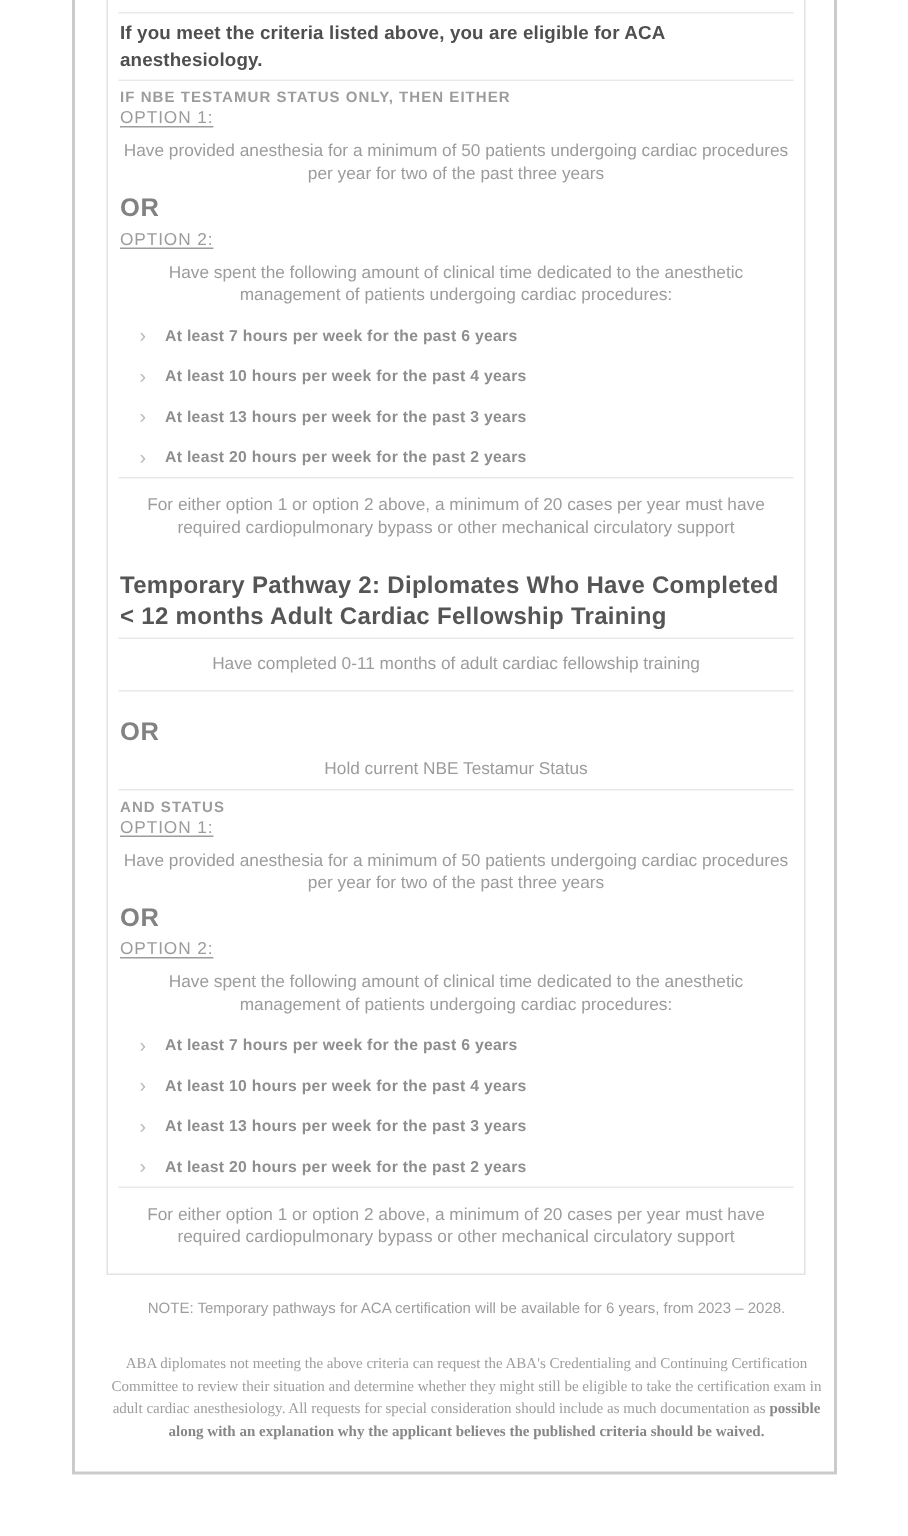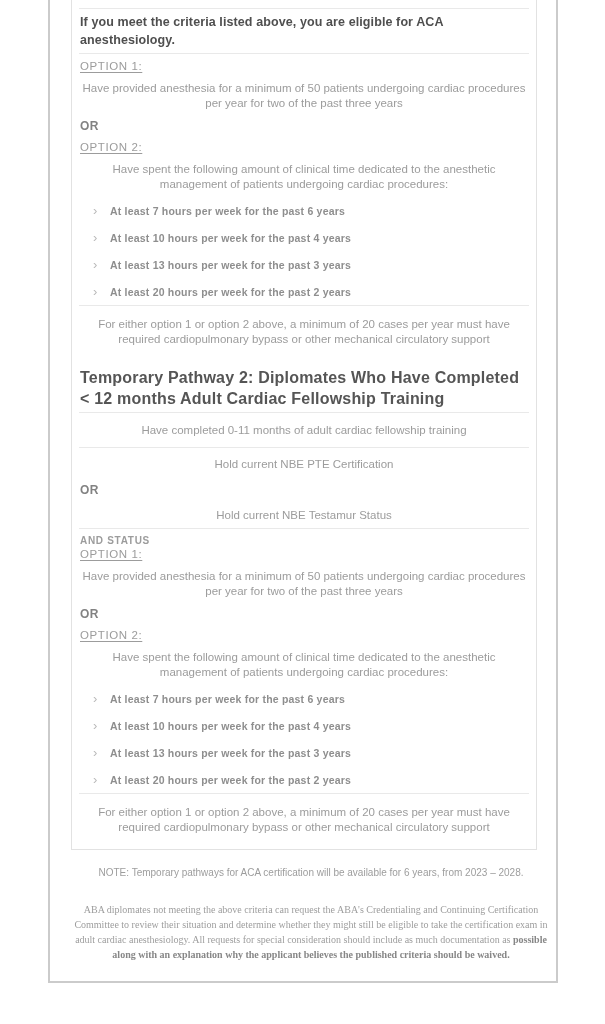--- a/index.html
+++ b/index.html
@@ -43,21 +43,21 @@
   .option-label{
     font-size:11.5px;color:#9c9c9c;letter-spacing:0.6px;
     line-height:15px;text-decoration:underline;text-underline-offset:2px;
   }
   .body{
     margin:0;font-size:11.5px;color:#9c9c9c;line-height:15px;text-align:center;
   }
   .section .body{margin-top:8px;}
   .section .body.after-label{margin-top:7px;}
   .or{
-    margin:8px 0 0 0;font-size:12px;font-weight:bold;
+    margin:8px 0 0 0;font-size:17px;font-weight:bold;
     color:#828282;letter-spacing:0.5px;line-height:14px;
   }
   .section .option-label.second{margin-top:7px;}
   .bullets{
     list-style:none;margin:13px 0 0 0;padding:0;
   }
   .bullets li{
     position:relative;padding-left:30px;
     font-size:10.5px;font-weight:bold;color:#8e8e8e;
     line-height:13px;margin-bottom:14px;letter-spacing:0.2px;
@@ -95,20 +95,21 @@
   <div class="inner-box">
     <div class="spacer"></div>
     <div class="divider"></div>
 
     <div class="banner-row">
       <p class="banner">If you meet the criteria listed above, you are eligible for ACA anesthesiology.</p>
     </div>
     <div class="divider"></div>
 
     <div class="section">
+      <div class="cond-label">IF NBE TESTAMUR STATUS ONLY, THEN EITHER</div>
       <div class="option-label">OPTION 1:</div>
       <p class="body after-label">Have provided anesthesia for a minimum of 50 patients undergoing cardiac procedures per year for two of the past three years</p>
       <p class="or">OR</p>
       <div class="option-label second">OPTION 2:</div>
       <p class="body after-label">Have spent the following amount of clinical time dedicated to the anesthetic management of patients undergoing cardiac procedures:</p>
       <ul class="bullets">
         <li><span class="chev">›</span><span>At least 7 hours per week for the past 6 years</span></li>
         <li><span class="chev">›</span><span>At least 10 hours per week for the past 4 years</span></li>
         <li><span class="chev">›</span><span>At least 13 hours per week for the past 3 years</span></li>
         <li><span class="chev">›</span><span>At least 20 hours per week for the past 2 years</span></li>
@@ -122,21 +123,20 @@
 
     <h2 class="heading">Temporary Pathway 2: Diplomates Who Have Completed &lt; 12 months Adult Cardiac Fellowship Training</h2>
     <div class="divider"></div>
 
     <div class="simple-row">
       <p class="body">Have completed 0-11 months of adult cardiac fellowship training</p>
     </div>
     <div class="divider"></div>
 
     <div class="group-row">
-      <p class="body">Hold current NBE PTE Certification</p>
       <p class="or">OR</p>
       <p class="body">Hold current NBE Testamur Status</p>
     </div>
     <div class="divider"></div>
 
     <div class="section">
       <div class="cond-label">AND STATUS</div>
       <div class="option-label">OPTION 1:</div>
       <p class="body after-label">Have provided anesthesia for a minimum of 50 patients undergoing cardiac procedures per year for two of the past three years</p>
       <p class="or">OR</p>

